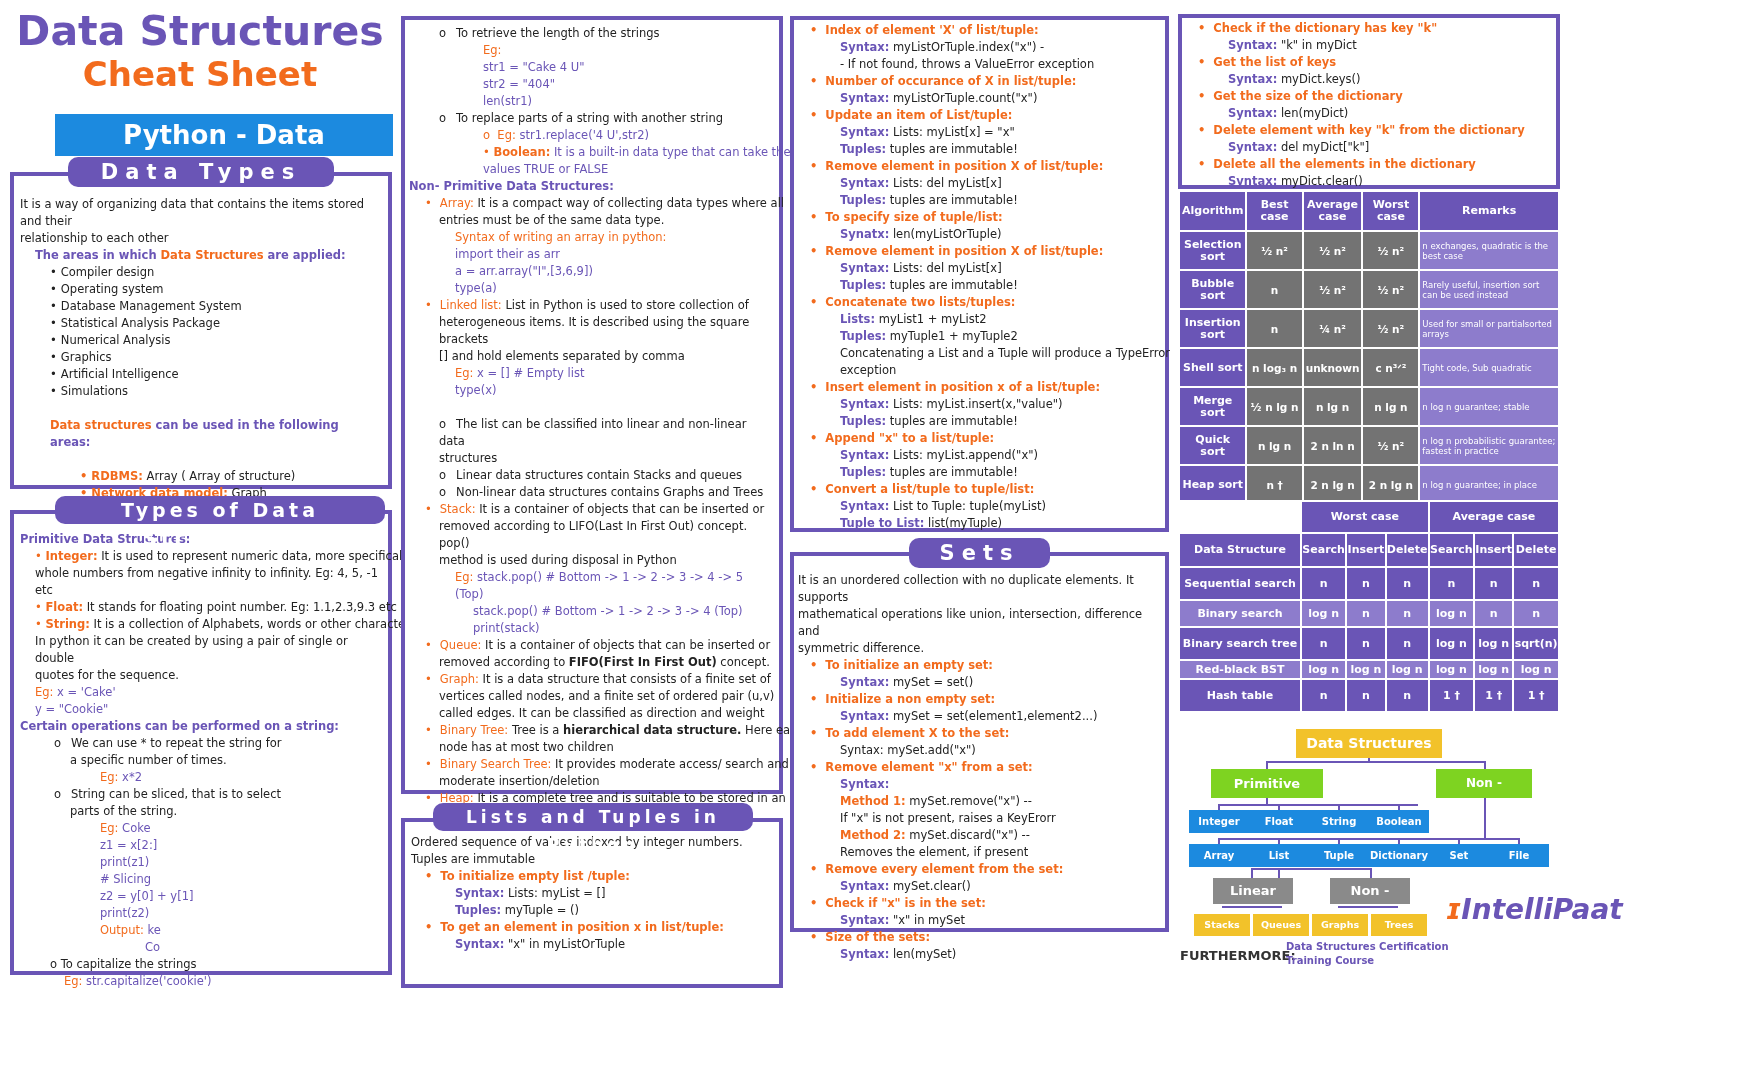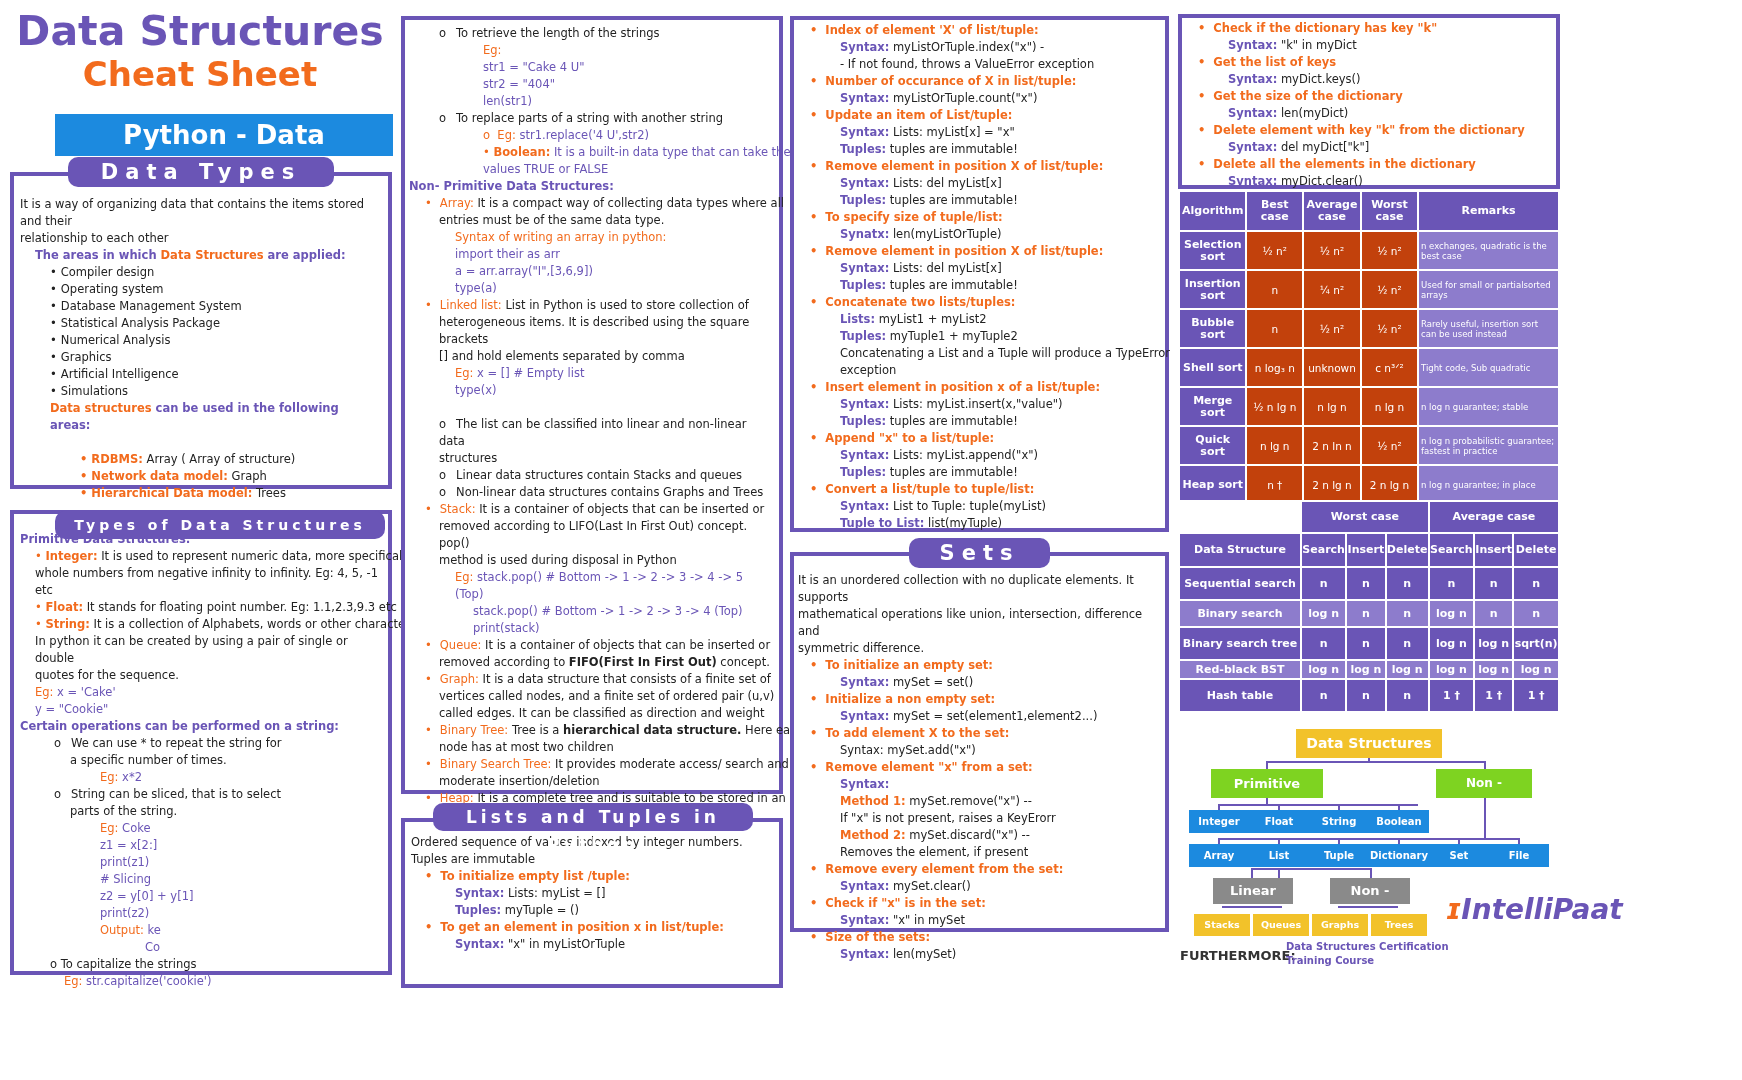--- a/index.html
+++ b/index.html
@@ -14,21 +14,21 @@
 .box{border:4px solid #6a55b6;background:#fff}
 .pill{background:#6a55b6;color:#fff;font-weight:bold;text-align:center;border-radius:10px;letter-spacing:7px}
 .line{white-space:nowrap}
 .bul::before{content:"•";color:#f26b1d;margin-right:8px}
 .dot::before{content:"•";color:#222;margin-right:4px}
 .obul::before{content:"o";color:#222;margin-right:10px}
 table{border-collapse:collapse}
 .algo td,.algo th{border:2px solid #fff;text-align:center;color:#fff;font-weight:bold;font-size:10.5px;line-height:12px;padding:0 2px}
 .algo th{background:#6a55b6;height:40px;font-size:11px}
 .algo td.h{background:#6a55b6;font-size:11px}
-.algo td.c{background:#c2410c;font-weight:normal}
+.algo td.c{background:#737373;font-weight:bold}
 .algo td.r{background:#8d7ccc;font-weight:normal;font-size:8.5px;text-align:left;line-height:10px}
 .dst td,.dst th{border:2px solid #fff;text-align:center;color:#fff;font-size:11px;line-height:12px;font-weight:bold}
 .dst th{background:#6a55b6}
 .dst tr.alt td{background:#8d7ccc}
 .dst td{background:#6a55b6}
 .node{position:absolute;color:#fff;font-weight:bold;text-align:center}
 .blue{background:#1c8adf;font-size:10px;height:23px;line-height:23px;width:60px}
 .gray{background:#8a8a8a;height:26px;line-height:26px;width:80px;font-size:13px}
 .ylw{background:#f2c22a;font-size:9.5px;height:22px;line-height:22px;width:56px}
 .conn{position:absolute;background:#6a55b6}
@@ -47,21 +47,21 @@
   <div id="areas" style="padding-left:30px">
       <div class="dot">Compiler design</div>
       <div class="dot">Operating system</div>
       <div class="dot">Database Management System</div>
       <div class="dot">Statistical Analysis Package</div>
       <div class="dot">Numerical Analysis</div>
       <div class="dot">Graphics</div>
       <div class="dot">Artificial Intelligence</div>
       <div class="dot">Simulations</div>
     </div>
-  <div class="b" style="padding-left:30px;"><span class="o">Data structures</span><span class="p"> can be used in the following areas:</span></div>
+  <div class="b" style="padding-left:30px;margin-top:17px"><span class="o">Data structures</span><span class="p"> can be used in the following areas:</span></div>
   <div id="usage" style="padding-left:60px;margin-top:17px">
       <div><span class="o b">• RDBMS:</span><span> Array ( Array of structure)</span></div>
       <div><span class="o b">• Network data model:</span><span> Graph</span></div>
       <div><span class="o b">• Hierarchical Data model:</span><span> Trees</span></div>
     </div>
 </div>
 <div class="abs pill" style="left:68px;top:157px;width:266px;height:30px;font-size:21px;line-height:30px;">Data Types</div>
 
 <div class="abs box" style="left:10px;top:510px;width:382px;height:465px;padding:17px 6px 0 6px;">
   <div class="p b">Primitive Data Structures:</div>
@@ -91,21 +91,21 @@
           <div>z2 = y[0] + y[1]</div>
           <div>print(z2)</div>
         </div>
       <div><span class="o">Output:</span><span class="p"> ke</span></div>
       <div class="p" style="padding-left:45px">Co</div>
     </div>
   </div>
   <div style="padding-left:30px">o To capitalize the strings</div>
   <div style="padding-left:44px"><span class="o">Eg:</span><span class="p"> str.capitalize('cookie')</span></div>
 </div>
-<div class="abs pill" style="left:55px;top:496px;width:330px;height:28px;font-size:14px;line-height:28px;letter-spacing:4px;margin-top:15px;">Types of Data Structures</div>
+<div class="abs pill" style="left:55px;top:496px;width:330px;height:28px;font-size:19px;line-height:28px;letter-spacing:4px;">Types of Data Structures</div>
 
 <div class="abs box" style="left:401px;top:16px;width:382px;height:778px;padding:5px 4px 0 4px;">
   <div style="padding-left:30px" class="obul">To retrieve the length of the strings</div>
   <div style="padding-left:74px">
     <div class="o">Eg:</div>
     <div id="lencode" class="p">
         <div>str1 = "Cake 4 U"</div>
         <div>str2 = "404"</div>
         <div>len(str1)</div>
       </div>
@@ -259,32 +259,32 @@
           <th style="width:146px">Remarks</th>
         </tr>
         <tr style="height:39px">
           <td class="h">Selection sort</td>
           <td class="c">½ n²</td>
           <td class="c">½ n²</td>
           <td class="c">½ n²</td>
           <td class="r">n exchanges, quadratic is the best case</td>
         </tr>
         <tr style="height:39px">
+          <td class="h">Bubble sort</td>
+          <td class="c">n</td>
+          <td class="c">½ n²</td>
+          <td class="c">½ n²</td>
+          <td class="r">Rarely useful, insertion sort can be used instead</td>
+        </tr>
+        <tr style="height:39px">
           <td class="h">Insertion sort</td>
           <td class="c">n</td>
           <td class="c">¼ n²</td>
           <td class="c">½ n²</td>
           <td class="r">Used for small or partialsorted arrays</td>
-        </tr>
-        <tr style="height:39px">
-          <td class="h">Bubble sort</td>
-          <td class="c">n</td>
-          <td class="c">½ n²</td>
-          <td class="c">½ n²</td>
-          <td class="r">Rarely useful, insertion sort can be used instead</td>
         </tr>
         <tr style="height:39px">
           <td class="h">Shell sort</td>
           <td class="c">n log₃ n</td>
           <td class="c">unknown</td>
           <td class="c">c n³ᐟ²</td>
           <td class="r">Tight code, Sub quadratic</td>
         </tr>
         <tr style="height:39px">
           <td class="h">Merge sort</td>

